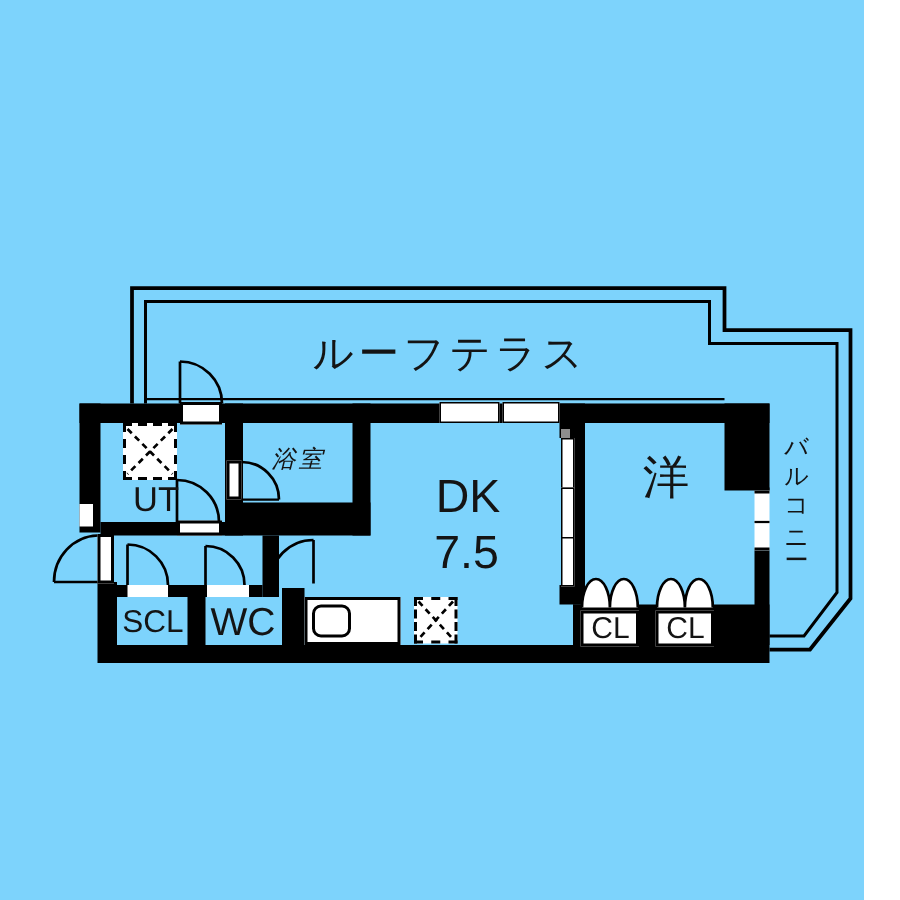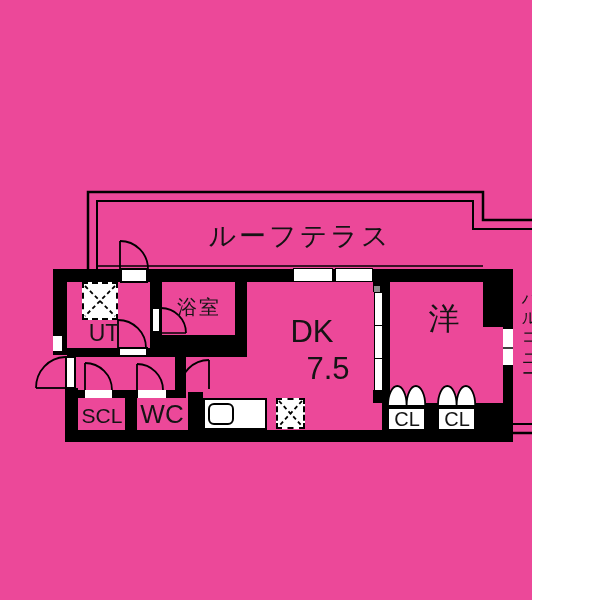--- a/index.html
+++ b/index.html
@@ -1,17 +1,17 @@
 <!DOCTYPE html>
 <html><head>
 <meta charset="utf-8">
 <style>
   html,body{margin:0;padding:0;background:#ffffff;}
   #canvas{
-    position:relative;width:532px;height:600px;background:#ec4899;overflow:hidden;
+    position:relative;width:576px;height:600px;background:#7dd3fc;overflow:hidden;
     font-family:"Liberation Sans","DejaVu Sans",sans-serif;color:#111;
   }
   .abs{position:absolute;}
   .wall{position:absolute;background:#000000;}
   .whitebox{position:absolute;background:#ffffff;}
   .leaf{position:absolute;background:#ffffff;border:2px solid #000;box-sizing:border-box;}
   .win{position:absolute;background:#ffffff;border:1.5px solid #000;box-sizing:border-box;}
   .panel{position:absolute;background:#ffffff;border:1.5px solid #000;box-sizing:border-box;}
   .dashed{position:absolute;background:#ffffff;border:2px dashed #000;box-sizing:border-box;}
   .label{position:absolute;transform:translate(-50%,-50%);white-space:nowrap;color:#141414;line-height:1;}
@@ -115,24 +115,24 @@
 
     <line x1="503" y1="348" x2="513" y2="348" stroke="#000" stroke-width="1.5"></line>
   </svg>
 
   <div class="label" style="left:300px;top:236px;font-size:27px;letter-spacing:3px;">ルーフテラス</div>
 
   <div class="label vtext" style="left:522px;top:280px;transform:none;font-size:16px;letter-spacing:3px;">バルコニー</div>
 
   <div class="label" style="left:104px;top:333px;font-size:23px;">UT</div>
 
-  <div class="label" style="left:199px;top:307px;font-size:20px;letter-spacing:2px;">浴室</div>
+  <div class="label" style="left:199px;top:307px;font-size:16px;letter-spacing:2px;font-style:italic;">浴室</div>
 
   <div class="label" style="left:312px;top:331px;font-size:31px;">DK</div>
-  <div class="label" style="left:328px;top:368px;font-size:31px;">7.5</div>
+  <div class="label" style="left:311px;top:368px;font-size:31px;">7.5</div>
 
   <div class="label" style="left:444px;top:318px;font-size:31px;">洋</div>
 
   <div class="label" style="left:102px;top:415px;font-size:21px;">SCL</div>
 
   <div class="label" style="left:162px;top:414px;font-size:26px;">WC</div>
 
   <div class="label" style="left:407px;top:419px;font-size:20px;">CL</div>
   <div class="label" style="left:457px;top:419px;font-size:20px;">CL</div>
 

